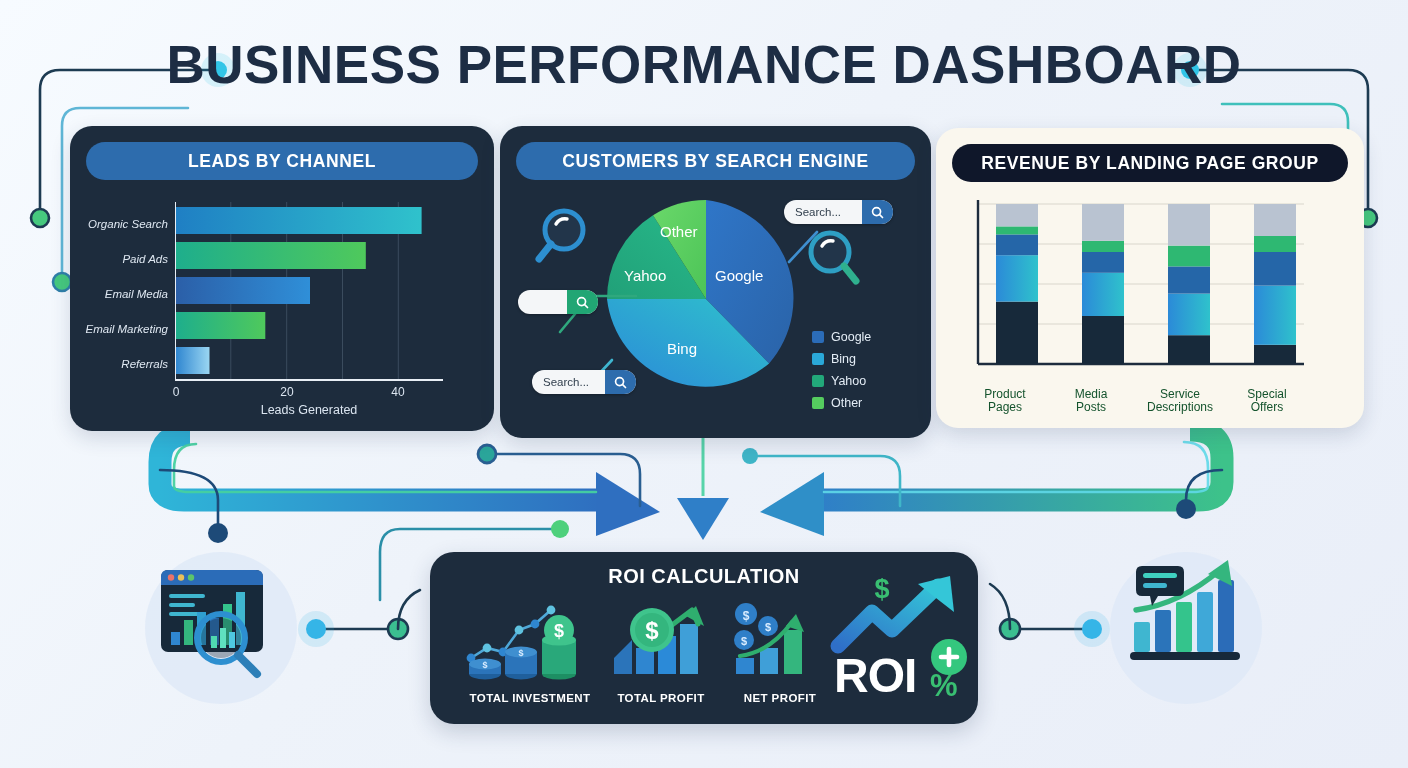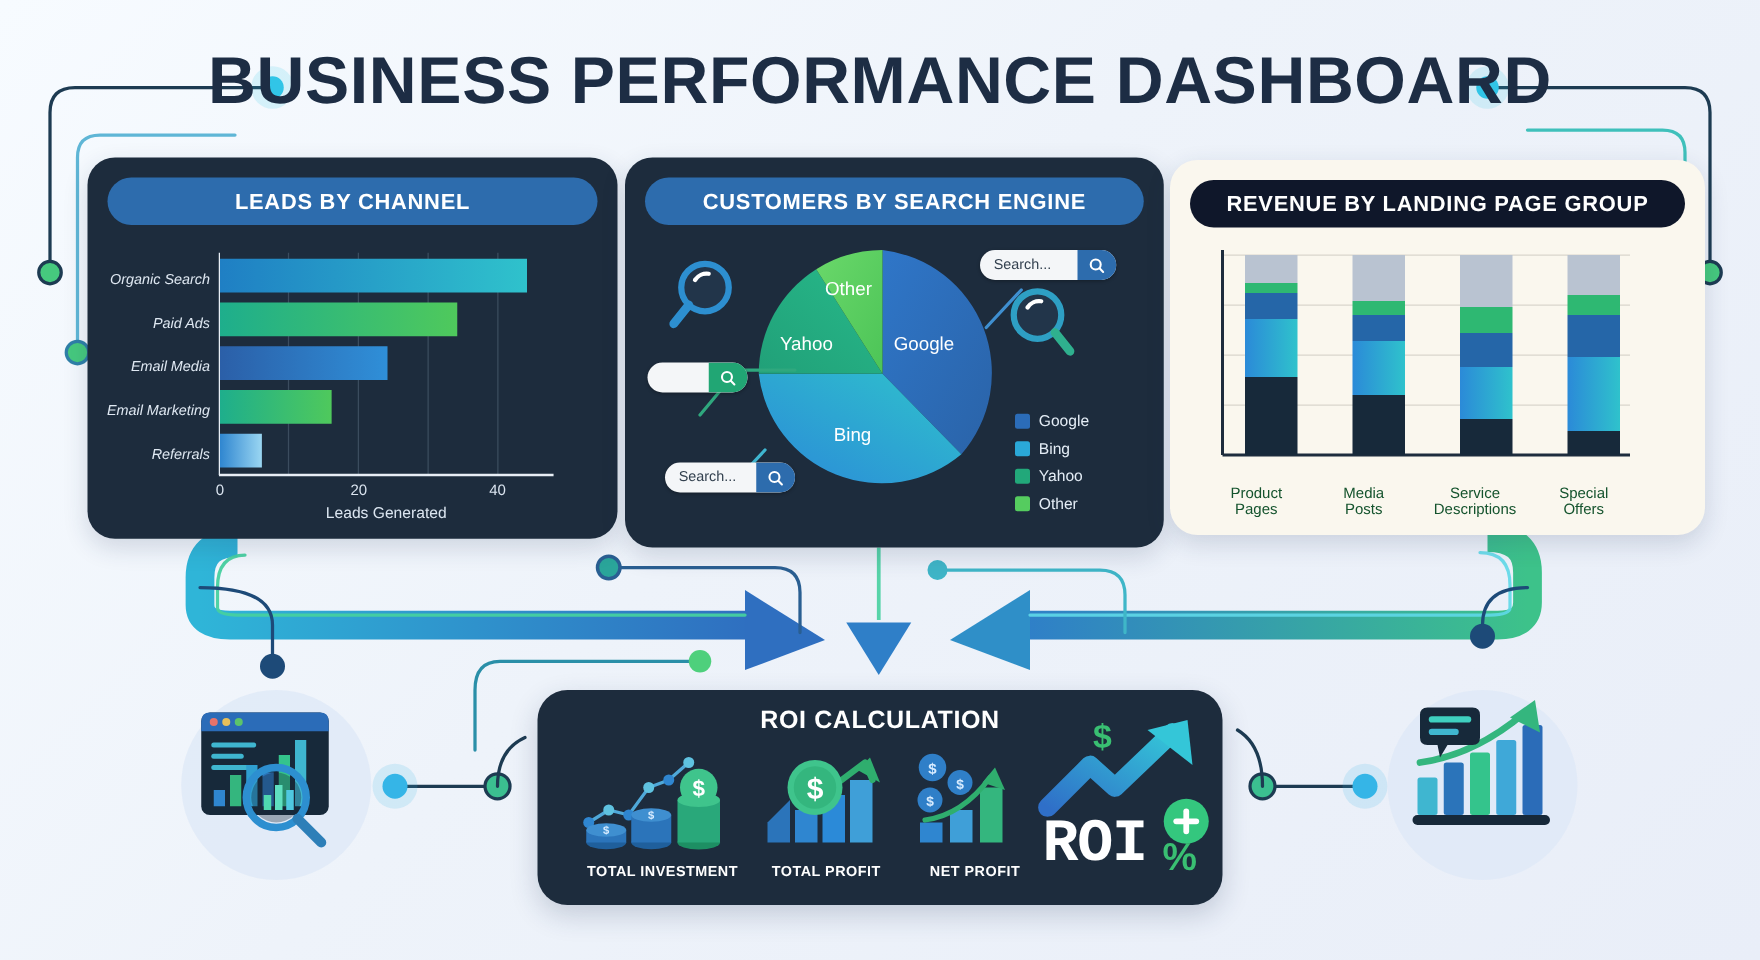--- a/index.html
+++ b/index.html
@@ -590,21 +590,21 @@
       <defs>
         <linearGradient id="arrG" x1="0" y1="1" x2="1" y2="0">
           <stop offset="0%" stop-color="#2f6fc8"></stop>
             <stop offset="100%" stop-color="#34c6d8"></stop>
         </linearGradient>
       </defs>
       <path d="M 8,74 L 42,40 L 62,58 L 108,14" fill="none" stroke="url(#arrG)" stroke-width="15" stroke-linecap="round" stroke-linejoin="round"></path>
       <polygon points="120,4 124,40 88,12" fill="#34c6d8"></polygon>
       <text x="52" y="26" font-family="Liberation Sans, sans-serif" font-size="27" font-weight="bold" fill="#39bf72" text-anchor="middle">$</text>
     </svg>
-    <div class="roi-big" style="left:404px; top:100px;font-family:Liberation Mono, monospace;">ROI</div>
+    <div class="roi-big" style="left:404px; top:100px;">ROI</div>
     <svg style="position:absolute; left:497px; top:85px; width:44px; height:44px;" viewBox="0 0 44 44">
       <circle cx="22" cy="20" r="18" fill="#34c77e"></circle>
       <path d="M 13,34 L 20,36 L 19,30 Z" fill="#34c77e"></path>
       <line x1="22" y1="12" x2="22" y2="28" stroke="#ffffff" stroke-width="4.6" stroke-linecap="round"></line>
       <line x1="14" y1="20" x2="30" y2="20" stroke="#ffffff" stroke-width="4.6" stroke-linecap="round"></line>
     </svg>
     <div class="roi-pct" style="left:500px; top:118px;">%</div>
   </div>
 
   <div class="side-icon" style="left:145px; top:552px;">

